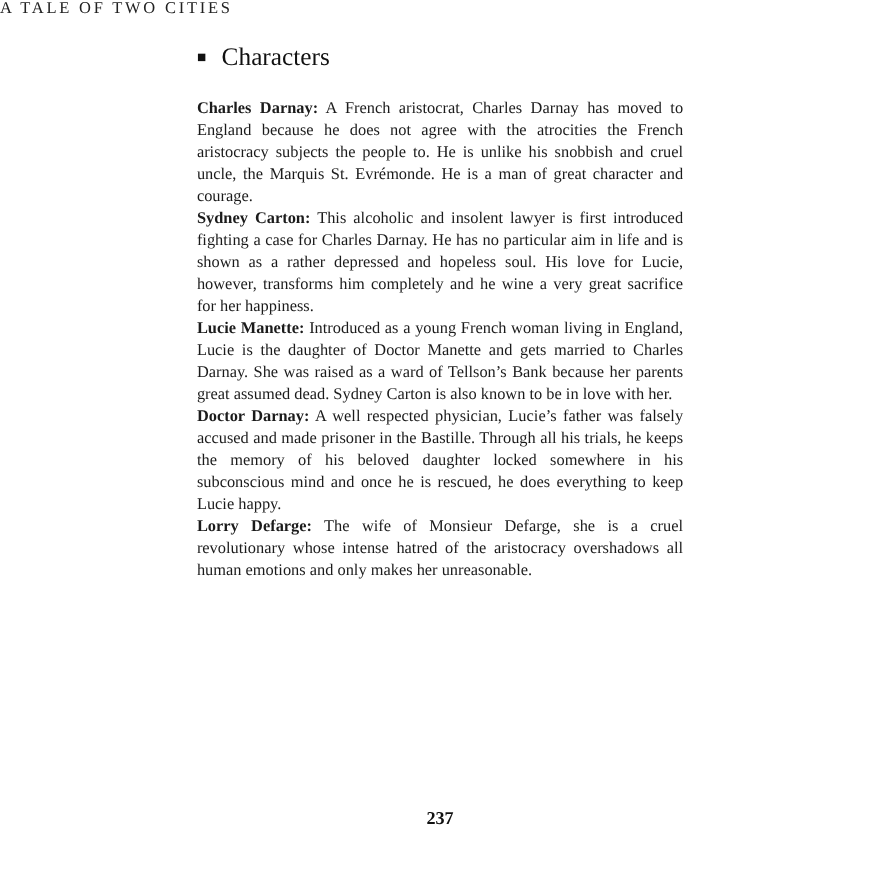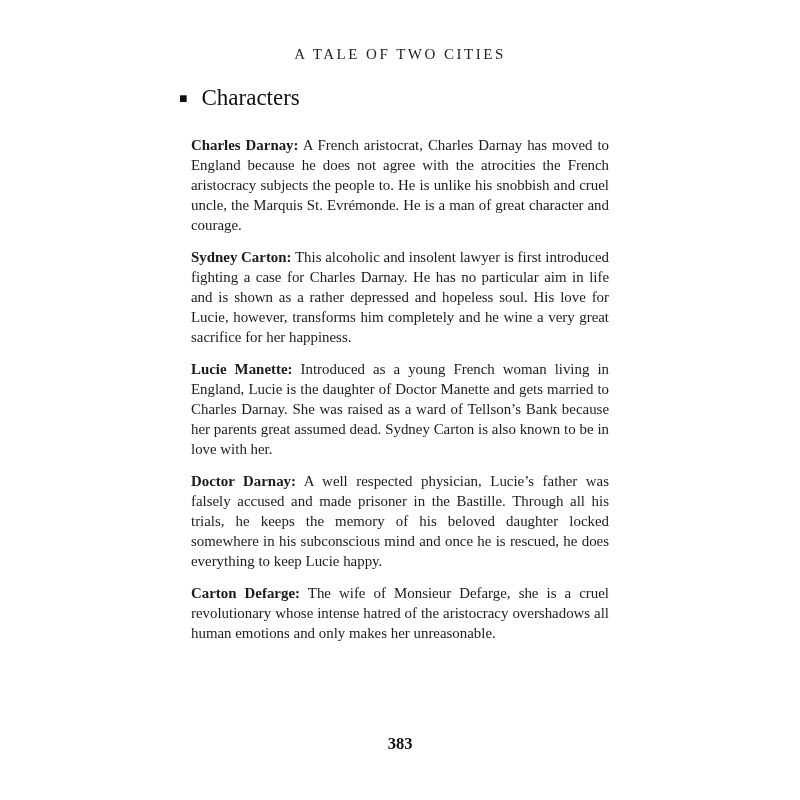--- a/index.html
+++ b/index.html
@@ -10,22 +10,21 @@
   .page {
     position: relative;
     width: 800px;
     height: 800px;
     background: #ffffff;
     font-family: "Liberation Serif", serif;
     color: #1b1b1b;
     overflow: hidden;
   }
   .book-title {
-    text-align: center;
-    padding-top: 46px;
+    text-align: left;
     font-size: 15px;
     letter-spacing: 2.5px;
     color: #222222;
   }
   .section-heading {
     width: 442px;
     margin: 22px auto 0 auto;
     display: flex;
     align-items: center;
     gap: 14px;
@@ -41,21 +40,21 @@
   }
   .body-text {
     width: 442px;
     margin: 24px auto 0 auto;
     font-size: 14.9px;
     line-height: 20px;
     text-align: justify;
     color: #1b1b1b;
   }
   .entry {
-    margin: 12px;
+    margin: 0;
     padding: 0;
   }
   .char-name {
     font-weight: bold;
   }
   .page-number {
     position: absolute;
     left: 0;
     right: 0;
     bottom: 46px;
@@ -94,22 +93,22 @@
       <span class="char-desc">Introduced as a young French woman living in England, Lucie is the daughter of Doctor Manette and gets married to Charles Darnay. She was raised as a ward of Tellson’s Bank because her parents great assumed dead. Sydney Carton is also known to be in love with her.</span>
     </p>
 
     <p class="entry">
       <span class="char-name">Doctor Darnay:</span>
       <span class="char-desc">A well respected physician, Lucie’s father was falsely accused and made prisoner in the Bastille. Through all his trials, he keeps the memory of his beloved daughter locked somewhere in his subconscious mind and once he is rescued, he does everything to keep Lucie happy.</span>
     </p>
 
 
     <p class="entry">
-      <span class="char-name">Carton Defarge:</span>
+      <span class="char-name">Lorry Defarge:</span>
       <span class="char-desc">The wife of Monsieur Defarge, she is a cruel revolutionary whose intense hatred of the aristocracy overshadows all human emotions and only makes her unreasonable.</span>
     </p>
 
 
   </div>
 
-  <div class="page-number">383</div>
+  <div class="page-number">237</div>
 
 </div>
 
 </body></html>

